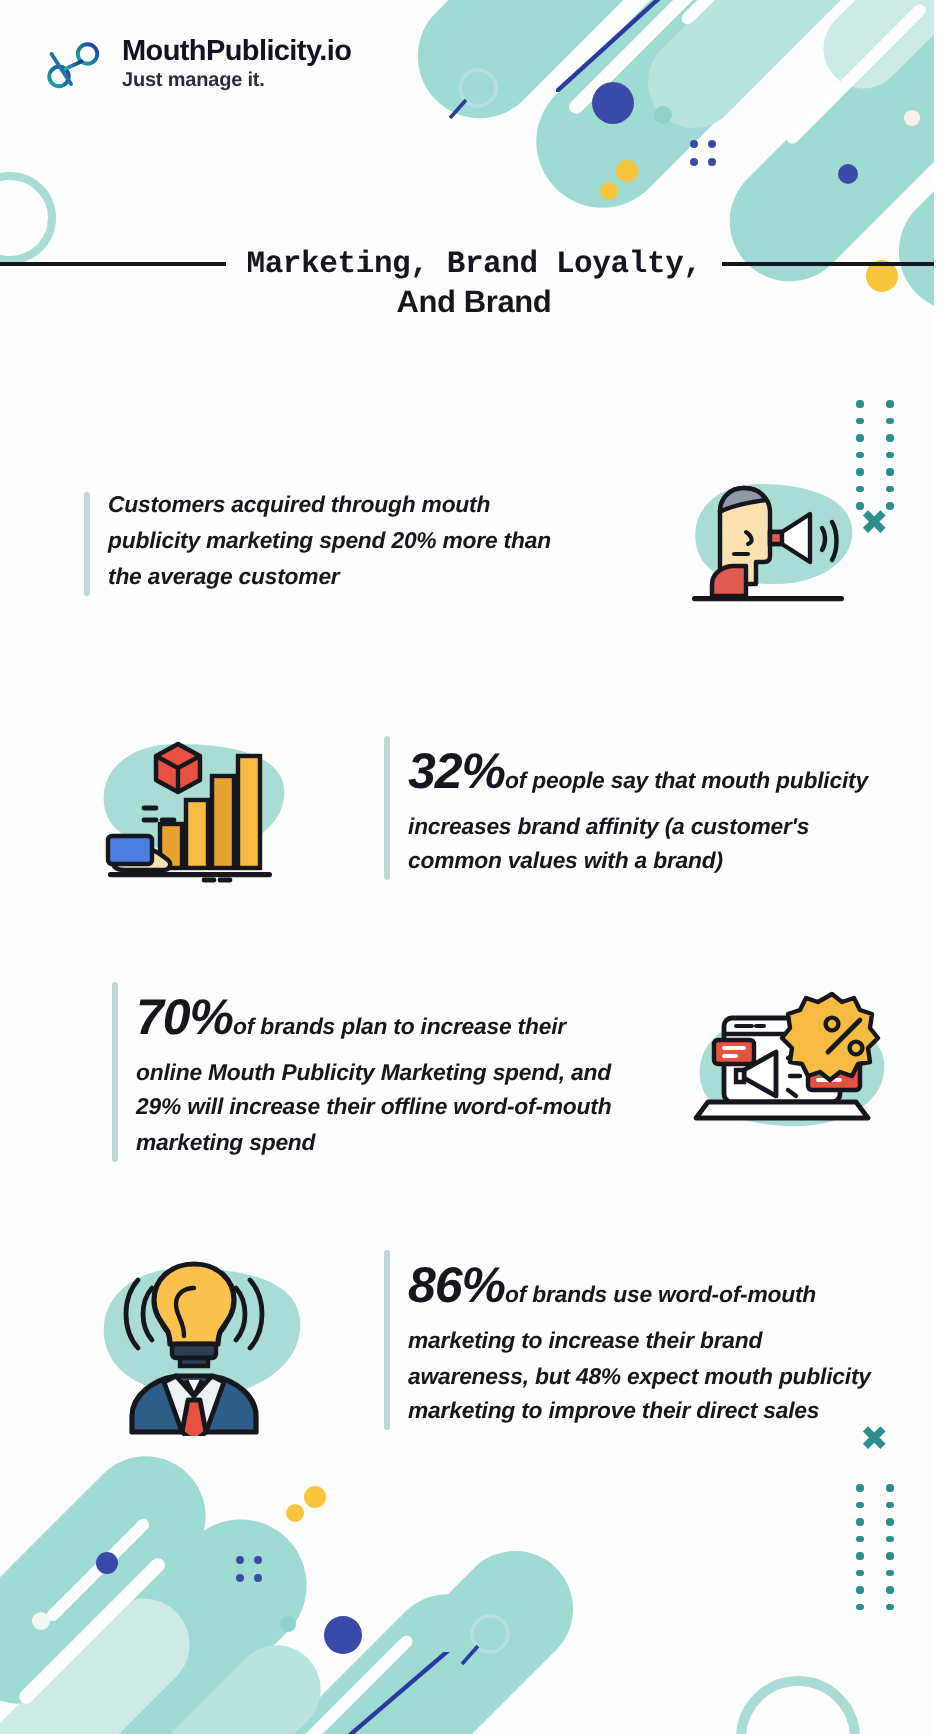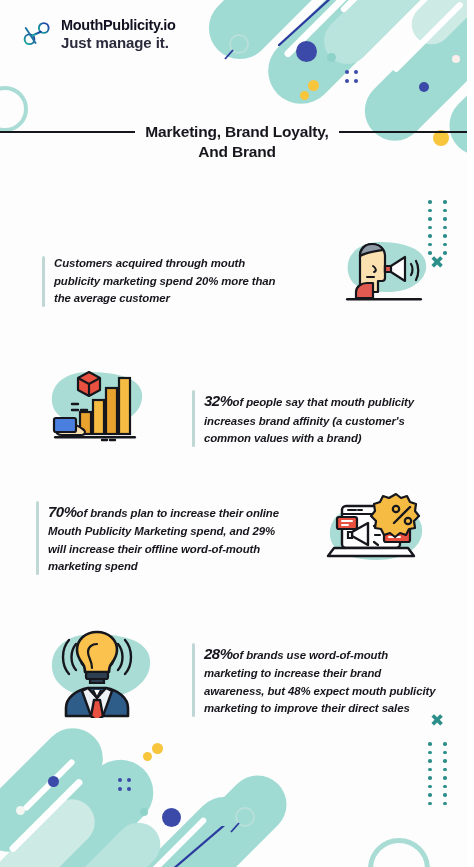--- a/index.html
+++ b/index.html
@@ -37,56 +37,56 @@
   
   .dotgrid { position: absolute; display: grid; grid-template-columns: repeat(2, 6px); gap: 5px 9px; }
   .dotgrid i { width: 3.5px; height: 3.5px; border-radius: 50%; background: #2d8f8a; display: block; }
   .xmark { position: absolute; color: #2d8f8a; font-weight: bold; font-size: 17px; line-height: 1; font-family: "DejaVu Sans", sans-serif; }
 
   
   .header { position: absolute; top: 18px; left: 22px; display: flex; align-items: center; gap: 9px; z-index: 10; }
   .logo-mark { width: 30px; height: 30px; flex: none; }
   .logo-text { line-height: 1.05; }
   .logo-title { font-size: 14.5px; font-weight: bold; color: #121223; letter-spacing: -0.3px; }
-  .logo-sub { font-size: 15px; font-weight: bold; color: #2b2b3d; letter-spacing: -0.1px; margin-top: 2px; }
+  .logo-sub { font-size: 10px; font-weight: bold; color: #2b2b3d; letter-spacing: -0.1px; margin-top: 2px; }
 
   
   .title-wrap { position: absolute; top: 116px; left: 0; width: 474px; text-align: center; z-index: 10; }
   .main-title {
     font-size: 31px; font-weight: bold; font-style: italic;
     letter-spacing: -0.5px;
     background: linear-gradient(90deg, #2233a8 0%, #2b48b7 28%, #2f8fb5 62%, #36bfa6 100%);
     -webkit-background-clip: text; background-clip: text;
     -webkit-text-fill-color: transparent; color: transparent;
     display: inline-block;
   }
-  .sub-row { position: relative; margin-top: 7px; display: flex; align-items: center; justify-content: center; }
+  .sub-row { position: relative; margin-top: 7px; display: flex; align-items: center; justify-content: center; font-family: Liberation Mono, monospace; }
   .rule { flex: 1; height: 2px; background: #16161d; }
   .subtitle-l1 { padding: 0 10px; font-size: 15.5px; font-weight: bold; color: #16161d; white-space: nowrap; letter-spacing: -0.2px; }
   .subtitle-l2 { font-size: 15.5px; font-weight: bold; color: #16161d; margin-top: 2px; letter-spacing: -0.2px; }
 
   
-  .stat { position: absolute; display: flex; align-items: flex-end; z-index: 10; }
+  .stat { position: absolute; display: flex; align-items: center; z-index: 10; }
   .stat-text { position: relative; padding-left: 12px; }
   .stat-text::before {
     content: ""; position: absolute; left: 0; top: 1px; bottom: 1px;
     width: 2.5px; background: #bfd8d6; border-radius: 2px;
   }
   .stat-body {
     font-size: 11.4px; font-style: italic; font-weight: bold;
     color: #16161d; line-height: 1.55; letter-spacing: -0.1px;
   }
-  .pct { font-size: 15px; font-weight: bold; letter-spacing: -0.5px; }
+  .pct { font-size: 25px; font-weight: bold; letter-spacing: -0.5px; }
 
   .icon-blob { position: relative; flex: none; }
 
   
   #row1 { top: 236px; left: 42px; width: 390px; justify-content: space-between; }
   #row2 { top: 360px; left: 42px; width: 398px; justify-content: space-between; }
-  #row3 { top: 490px; left: 36px; width: 392px; justify-content: space-between; gap: 20px; }
+  #row3 { top: 490px; left: 56px; width: 392px; justify-content: space-between; gap: 20px; }
   #row4 { top: 622px; left: 42px; width: 398px; justify-content: space-between; }
 </style>
 </head>
 <body>
 
 <div class="page">
 
   <div class="deco">
     <div class="mintbar" style="width:150px;height:62px;left:196px;top:-34px;transform:rotate(-45deg);"></div>
     <div class="mintbar" style="width:190px;height:66px;left:250px;top:-6px;transform:rotate(-45deg);"></div>
@@ -268,21 +268,21 @@
         <path d="M48 57h14v4H48Z" fill="#2c3e50" stroke="#16161d" stroke-width="2.2"></path>
 
         <path d="M24 94v-8c0-10 10-18 22-20h18c12 2 22 10 22 20v8H24Z" fill="#2f5d8a" stroke="#16161d" stroke-width="2.6" stroke-linejoin="round"></path>
         <path d="M46 66l9 10 9-10 6 3-9 25H49l-9-25 6-3Z" fill="#eef2f5" stroke="#16161d" stroke-width="2.4" stroke-linejoin="round"></path>
         <path d="M51 68l4 8 4-8" fill="#ffffff" stroke="#16161d" stroke-width="2.2" stroke-linejoin="round"></path>
         <path d="M52 78h6l3 16-6 5-6-5 3-16Z" fill="#e8503f" stroke="#16161d" stroke-width="2.4" stroke-linejoin="round"></path>
       </svg>
     </div>
     <div class="stat-text" style="width:248px;">
       <div class="stat-body">
-        <span class="pct">28%</span><span>of brands use word-of-mouth marketing to increase their brand awareness, but 48% expect mouth publicity marketing to improve their direct sales</span>
+        <span class="pct">86%</span><span>of brands use word-of-mouth marketing to increase their brand awareness, but 48% expect mouth publicity marketing to improve their direct sales</span>
       </div>
     </div>
   </div>
 
   <div class="xmark" style="left:430px;top:712px;">✖</div>
   <div class="dotgrid" style="left:428px;top:742px;">
     <i></i>
       <i></i>
       <i></i>
       <i></i>

